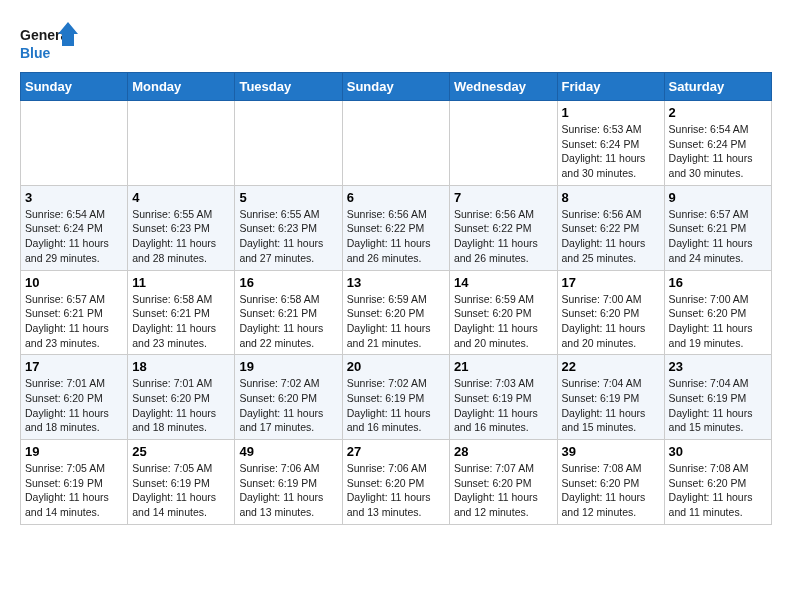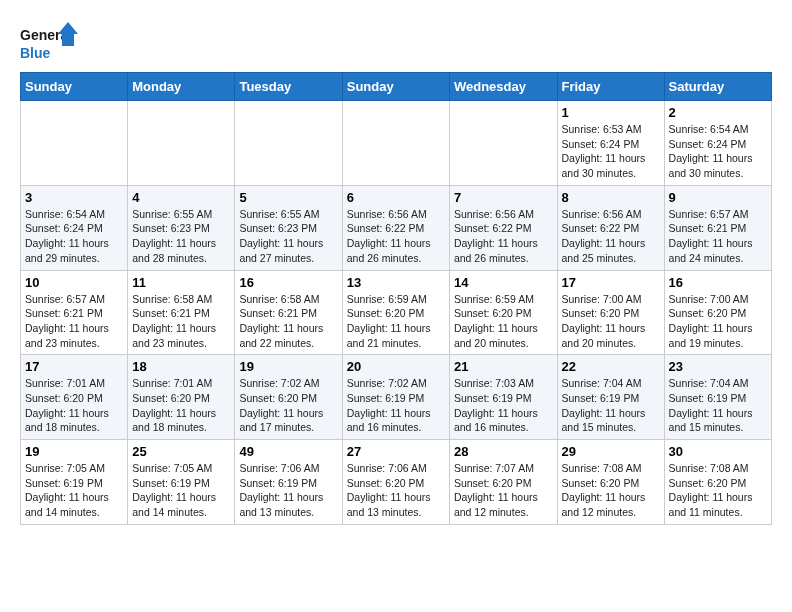--- a/index.html
+++ b/index.html
@@ -281,21 +281,21 @@
 Sunset: 6:20 PM
 Daylight: 11 hours and 13 minutes.</div>
         </td>
         <td>
           <span class="day-num">28</span>
           <div class="day-info" style="white-space: pre-line;">Sunrise: 7:07 AM
 Sunset: 6:20 PM
 Daylight: 11 hours and 12 minutes.</div>
         </td>
         <td>
-          <span class="day-num">29</span>
+          <span class="day-num">39</span>
           <div class="day-info" style="white-space: pre-line;">Sunrise: 7:08 AM
 Sunset: 6:20 PM
 Daylight: 11 hours and 12 minutes.</div>
         </td>
         <td>
           <span class="day-num">30</span>
           <div class="day-info" style="white-space: pre-line;">Sunrise: 7:08 AM
 Sunset: 6:20 PM
 Daylight: 11 hours and 11 minutes.</div>
         </td>

